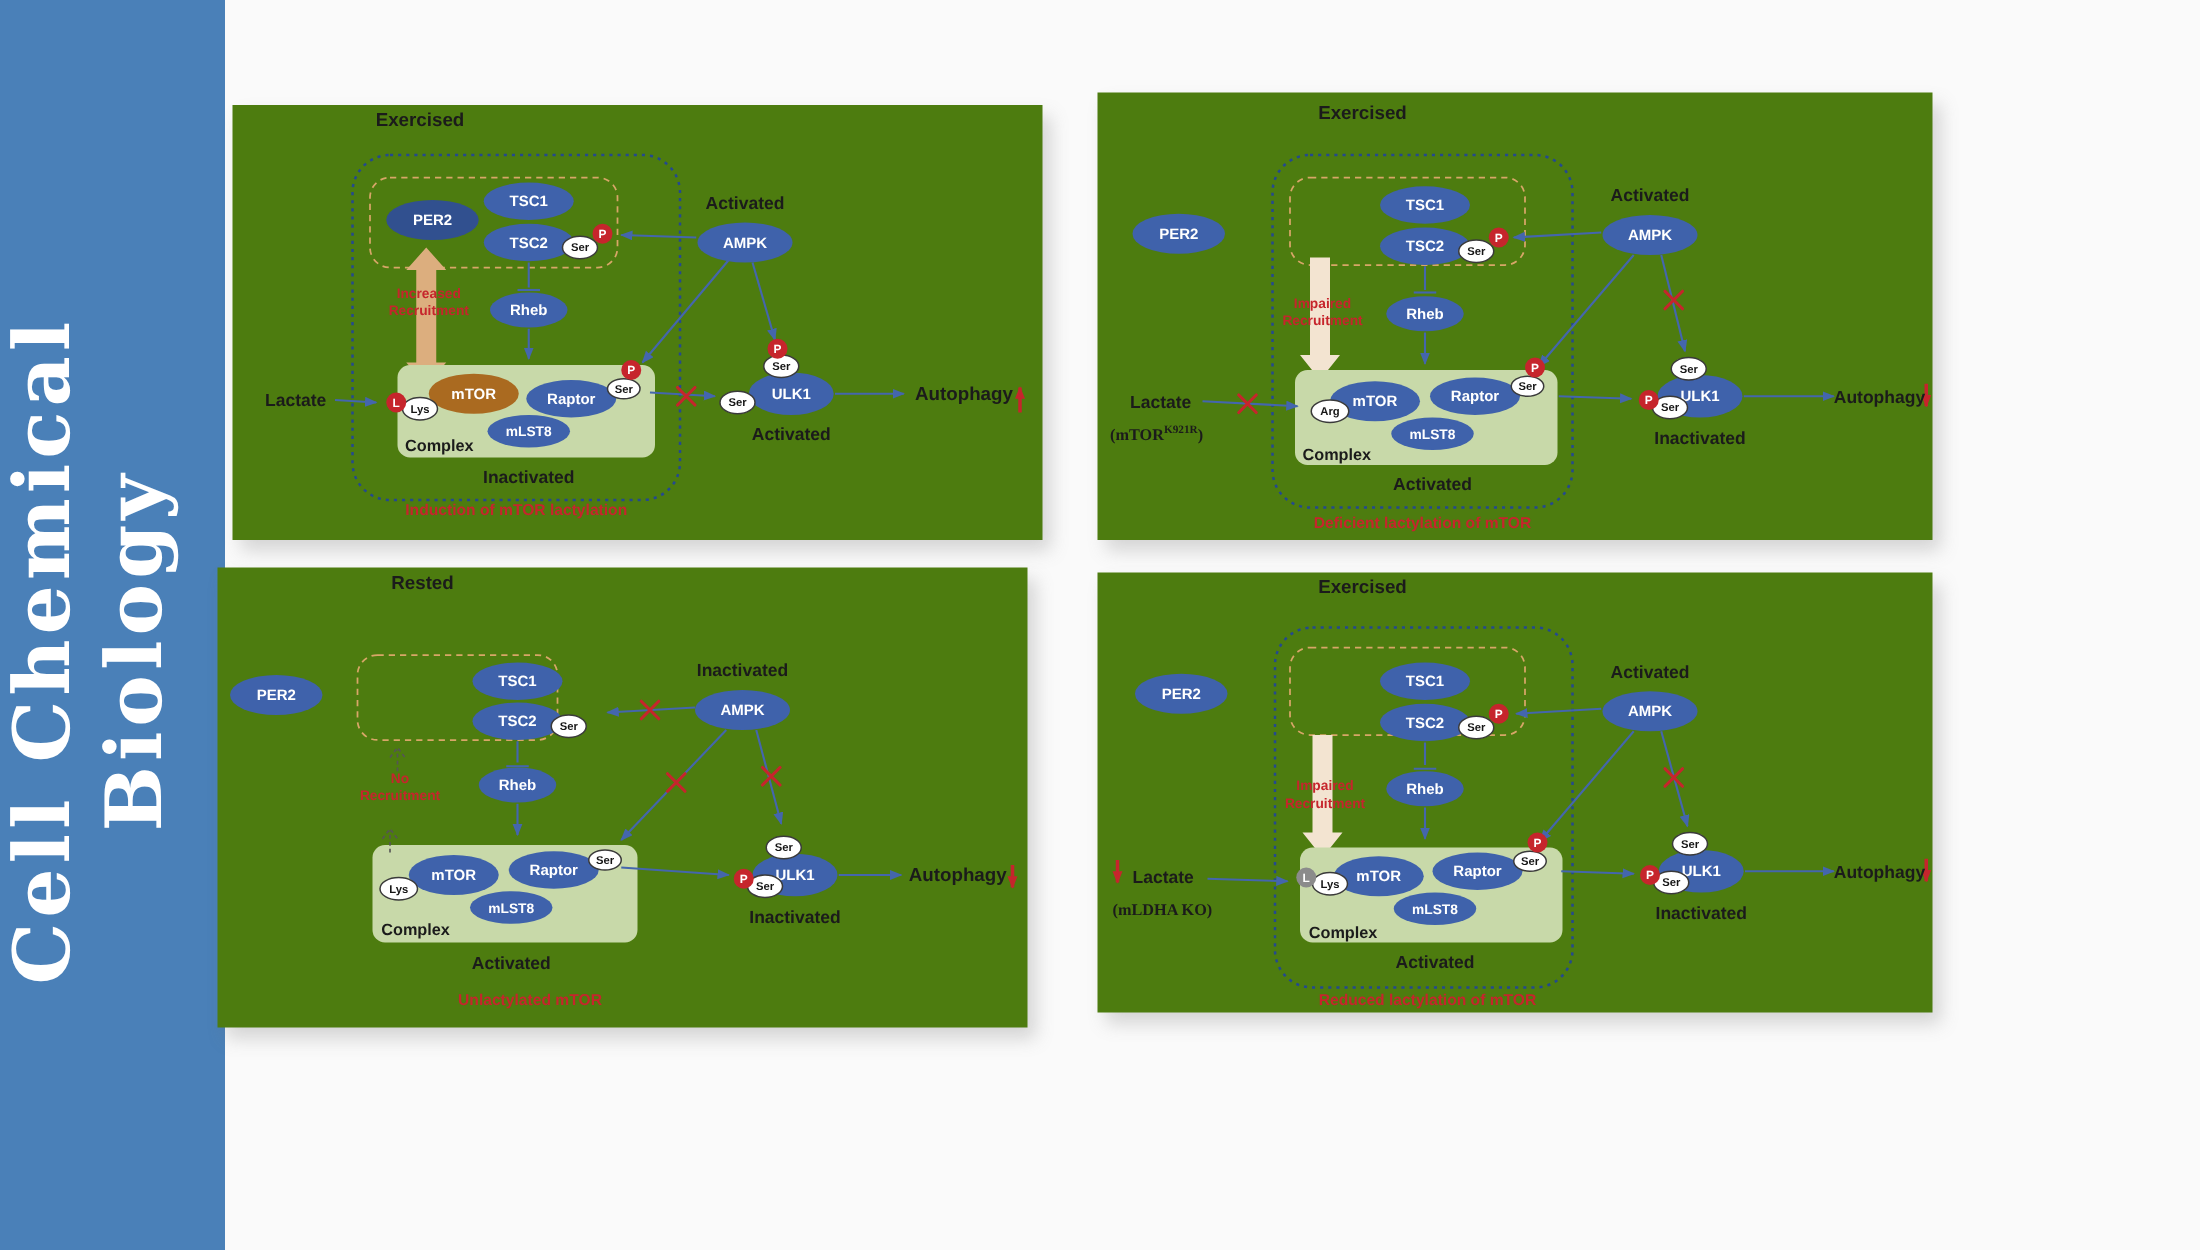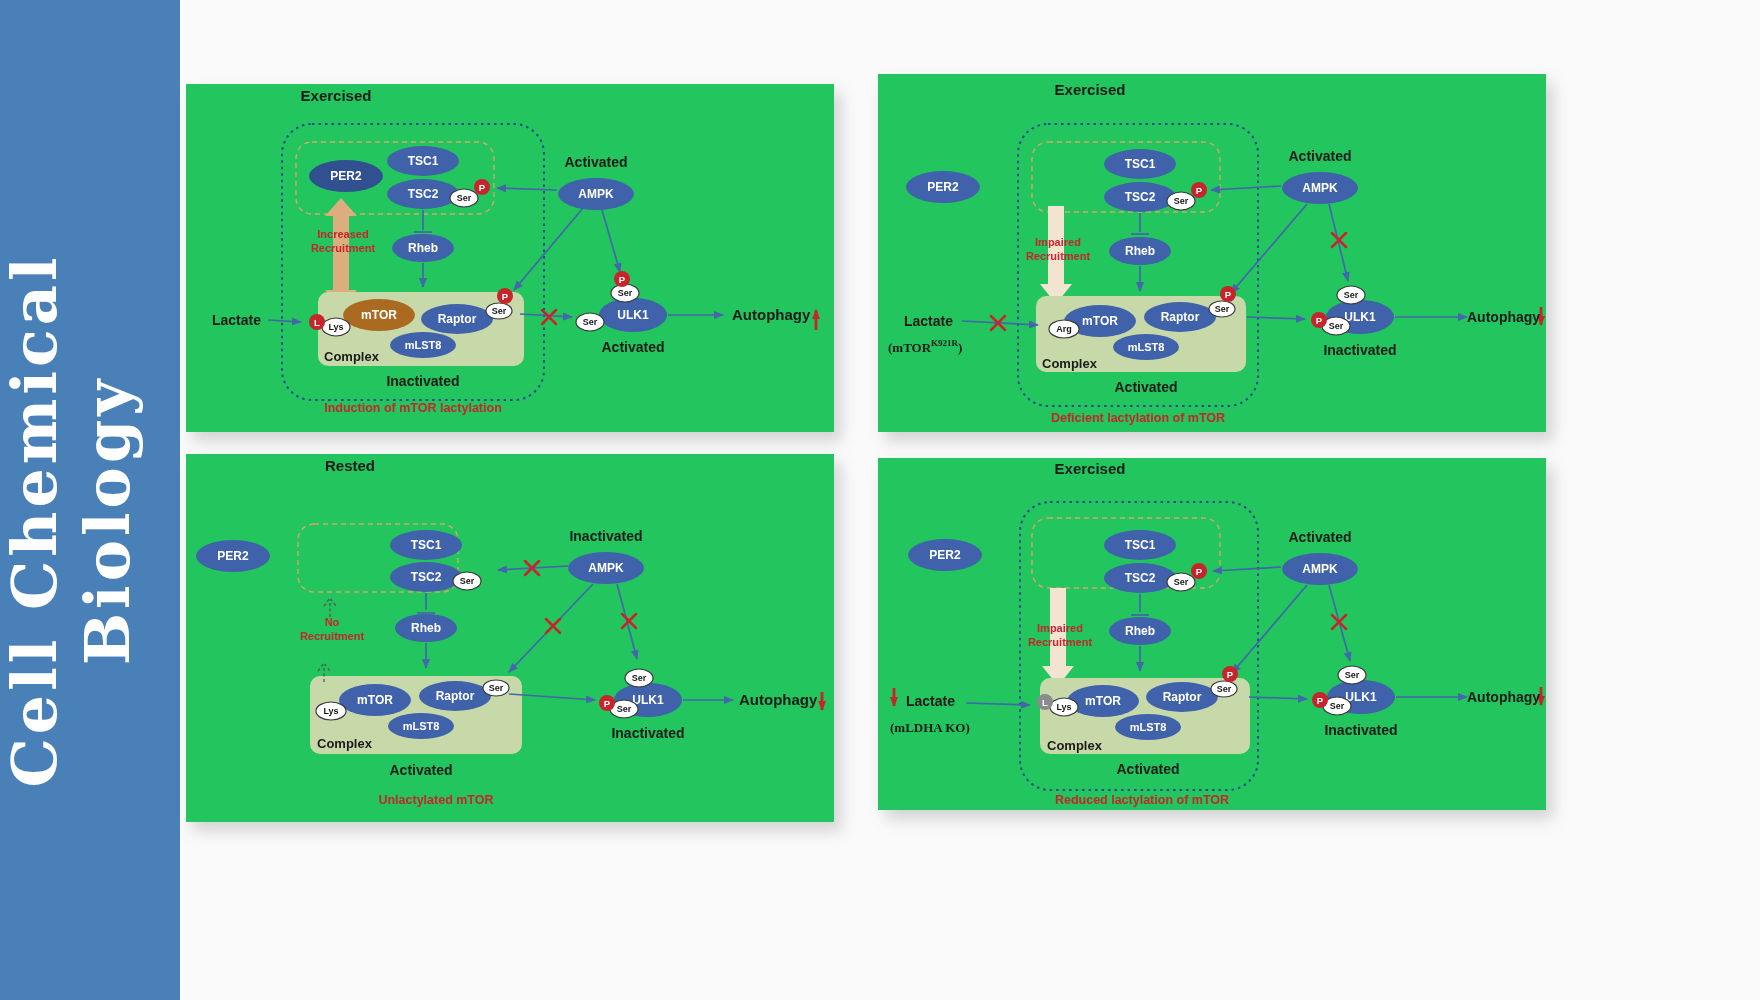--- a/index.html
+++ b/index.html
@@ -1,21 +1,21 @@
 <!DOCTYPE html>
 <html><head>
 <meta charset="utf-8">
 <style>
   *{box-sizing:border-box}
   html,body{margin:0;padding:0}
   body{width:1760px;height:1000px;position:relative;background:#fafafa;font-family:"Liberation Sans",sans-serif;overflow:hidden}
   .sidebar{position:absolute;left:0;top:0;width:180px;height:1000px;background:#4a80b8}
   .journal{position:absolute;left:-290px;top:428px;width:760px;height:185px;transform:rotate(-90deg);color:#fff;
     font-family:"DejaVu Serif","Liberation Serif",serif;font-weight:bold;font-size:62px;line-height:1.18;text-align:center;letter-spacing:4px}
-  .panel{position:absolute;background:#22c55e;box-shadow:7px 9px 14px rgba(110,110,110,.28)}
+  .panel{position:absolute;background:#4d7c0f;box-shadow:7px 9px 14px rgba(110,110,110,.28)}
   svg{display:block;width:100%;height:100%;font-family:"Liberation Sans",sans-serif}
   .ell{fill:#3f62ab}
   .elld{fill:#31508f}
   .ellb{fill:#aa6a20}
   .site{fill:#fff;stroke:#3a3a3a;stroke-width:1.2}
   .pbad{fill:#c6252c}
   .pgray{fill:#8b8b8b}
   .green{fill:#c8d9a9}
   .dot{fill:none;stroke:#24498e;stroke-width:2;stroke-dasharray:2.5 4}
   .odash{fill:none;stroke:#d8a668;stroke-width:1.4;stroke-dasharray:5 4}
@@ -200,21 +200,21 @@
   <text class="ts" x="26" y="252">Lactate</text>
   <text class="tg" x="10" y="278"><tspan>(mTOR</tspan><tspan class="tgs" dy="-6">K921R</tspan><tspan dy="6">)</tspan></text>
   <text class="ts13" x="164" y="294">Complex</text>
   <text class="ts mid" x="268" y="318">Activated</text>
   <text class="ts mid" x="482" y="281">Inactivated</text>
   <text class="ts14" x="589" y="248">Autophagy</text>
   <text class="tc mid" x="260" y="348">Deficient lactylation of mTOR</text>
 </svg>
 </div>
 
-<div class="panel" style="left:186px;top:454px;width:648px;height:368px">
+<div class="panel" style="left:174px;top:454px;width:648px;height:368px">
 <svg viewBox="0 0 648 368">
   <defs>
     <marker id="ab2" markerWidth="11" markerHeight="9" refX="9" refY="4" orient="auto" markerUnits="userSpaceOnUse">
           <path d="M0,0 L10,4 L0,8 Z" fill="#4466ad"></path>
         </marker>
     <marker id="ar2" markerWidth="11" markerHeight="9" refX="9" refY="4" orient="auto" markerUnits="userSpaceOnUse">
           <path d="M0,0 L10,4 L0,8 Z" fill="#c6252c"></path>
         </marker>
   </defs>
   <text class="tt mid" x="164" y="17">Rested</text>

